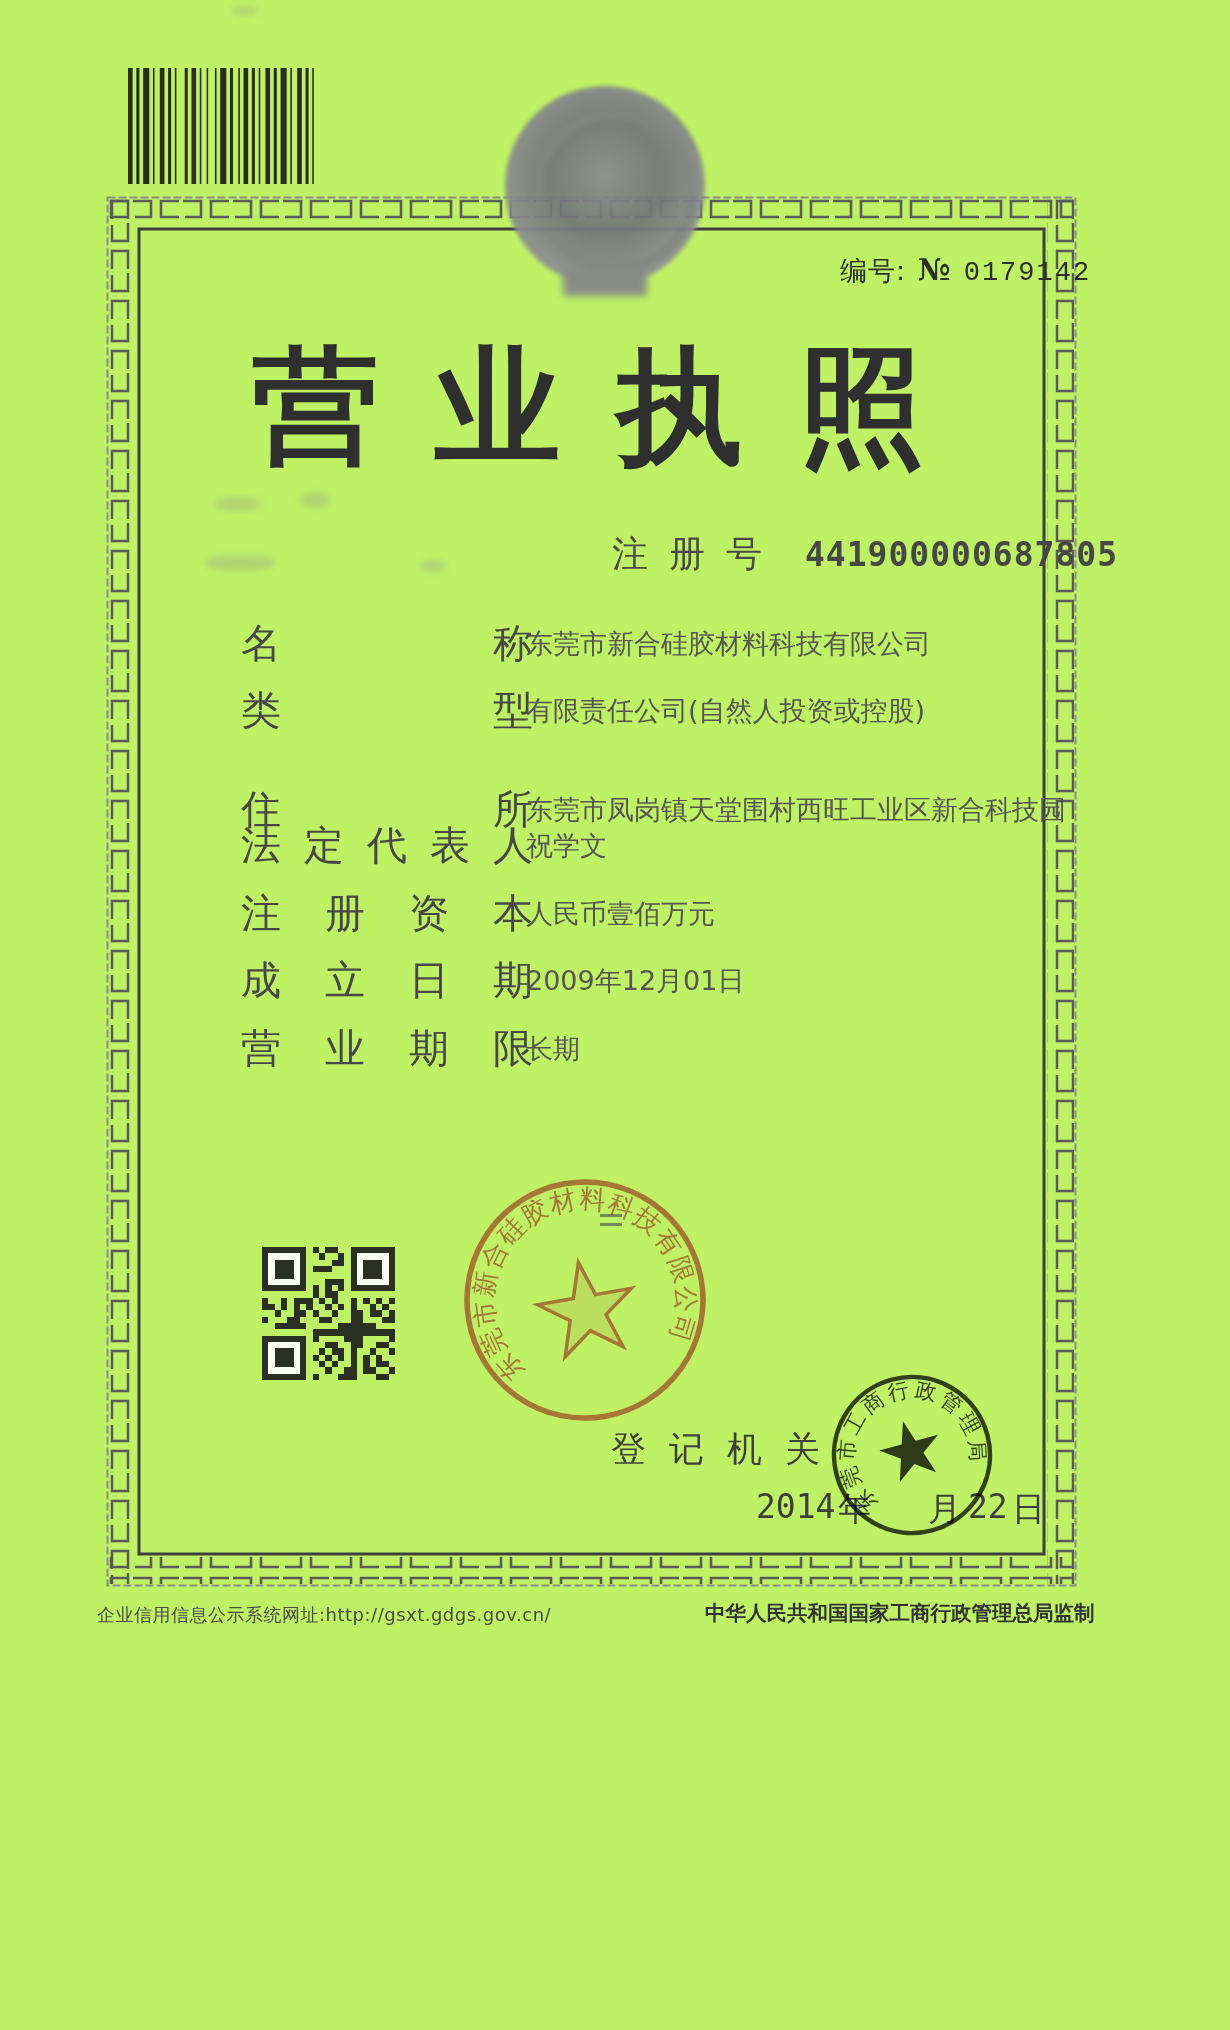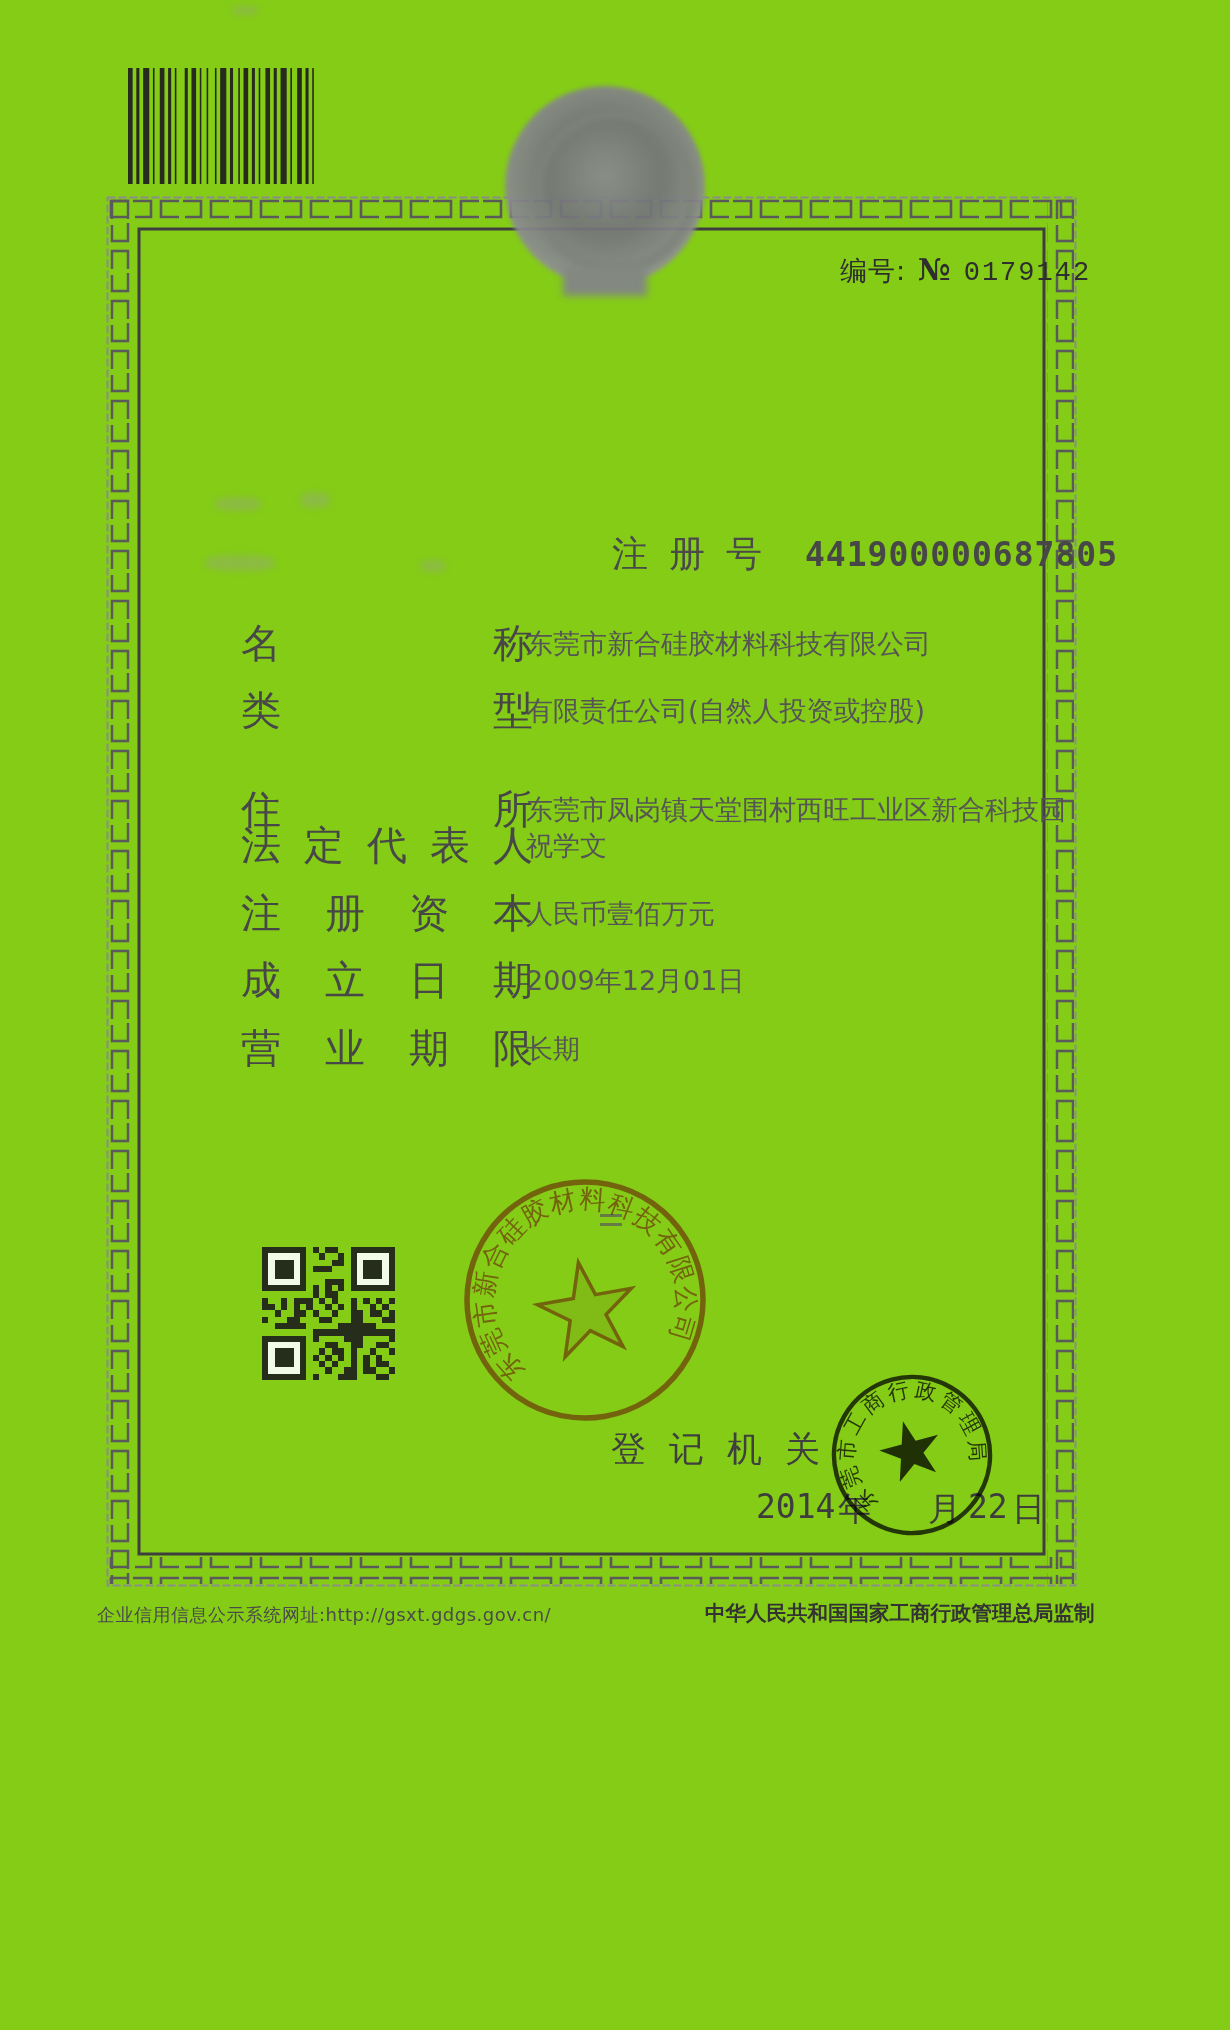--- a/index.html
+++ b/index.html
@@ -1,16 +1,16 @@
 <!DOCTYPE html>
 <html><head>
 <meta charset="utf-8">
 <style>
   html,body{margin:0;padding:0;background:#ffffff;}
-  #page{position:relative;width:1230px;height:2030px;background:#84cc16;overflow:hidden;
+  #page{position:relative;width:1230px;height:2030px;background:#bef264;overflow:hidden;
         font-family:"DejaVu Sans",sans-serif;color:#3f3f3f;}
   
   .barcode{position:absolute;left:128px;top:68px;width:198px;height:116px;}
   .barcode svg{width:100%;height:100%;filter:blur(.5px);opacity:.93;}
   .emblem{position:absolute;left:505px;top:86px;width:200px;height:200px;border-radius:50%;
       background:radial-gradient(circle at 50% 45%, #8a8a90 0%, #74747a 38%, #8b8b90 68%, #a6a6aa 88%);
       filter:blur(2px);opacity:.92;z-index:2;}
   .emblem::before{content:"";position:absolute;left:28px;top:24px;width:144px;height:144px;
       border-radius:50%;border:10px solid #7d7d83;opacity:.7;}
   .emblem::after{content:"";position:absolute;left:58px;top:182px;width:84px;height:28px;
@@ -109,20 +109,21 @@
     <rect x="941" y="3" width="27" height="1385" fill="url(#meanderV)"></rect>
     <rect x="33" y="33" width="905" height="1325" fill="none" stroke="#3e3e3e" stroke-width="3"></rect>
   </svg>
 
   <div class="serial">
     <span>编号:</span>
     <span class="no-mark">№</span>
     <span class="num">0179142</span>
   </div>
 
+  <div class="title">营业执照</div>
 
   <div class="regline">
     <span class="lab">注册号</span>
     <span class="val">441900000687805</span>
   </div>
 
   <div class="row" style="top:616px">
     <span class="row-label">名称</span>
     <span class="row-value">东莞市新合硅胶材料科技有限公司</span>
   </div>

